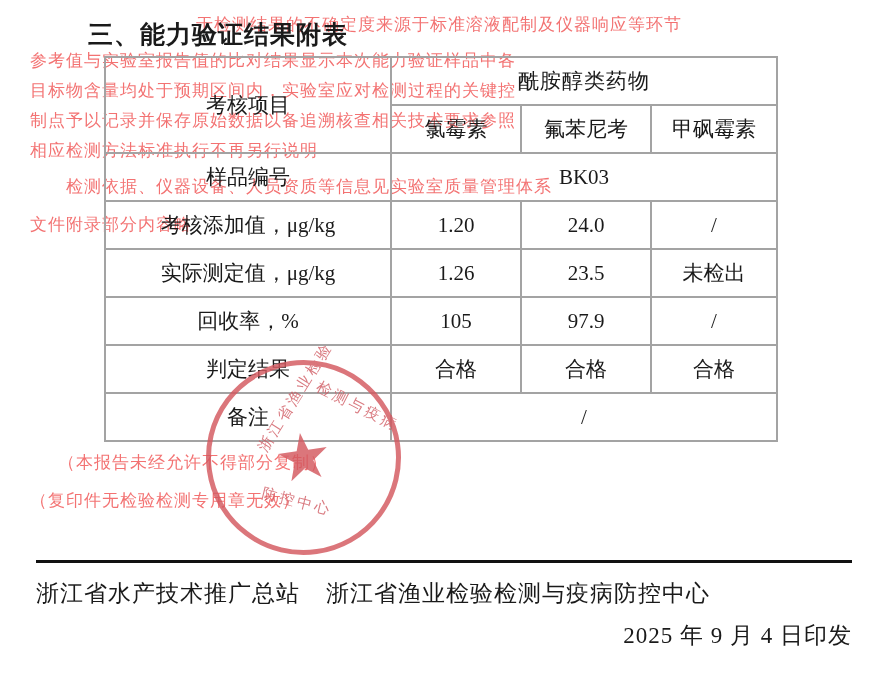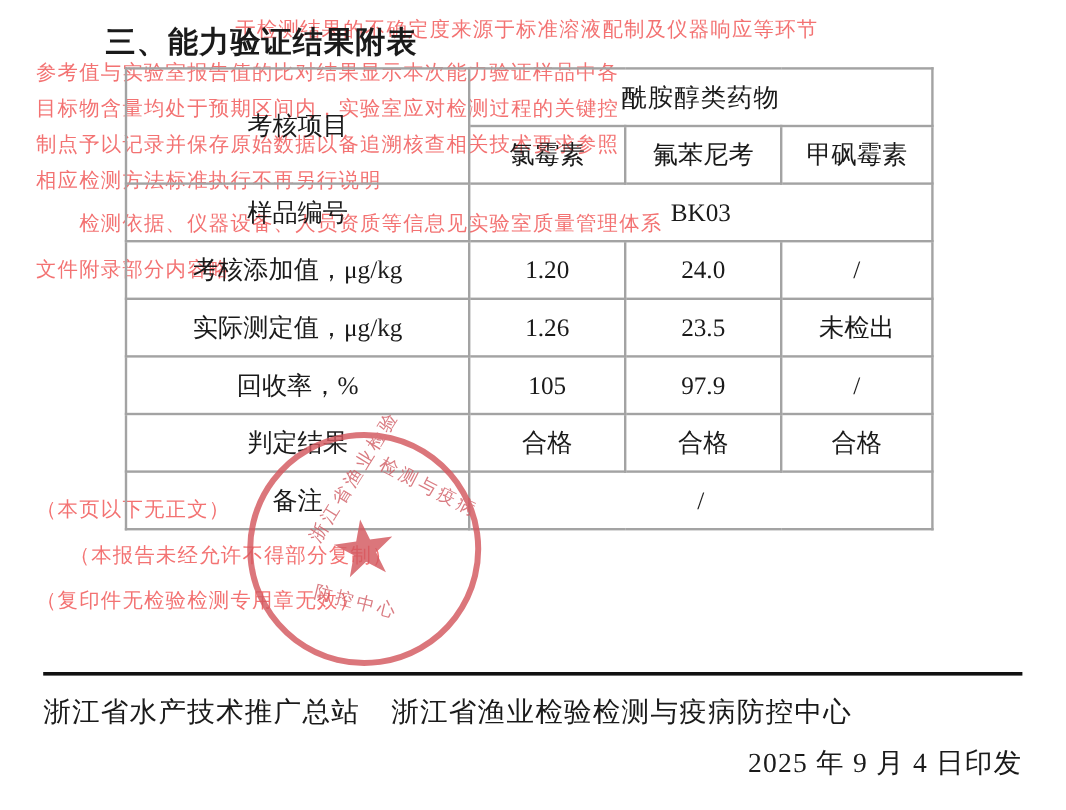--- a/index.html
+++ b/index.html
@@ -155,21 +155,20 @@
 <body>
 
 <div class="ghost-layer">
   <div class="ghost-line g1">于检测结果的不确定度来源于标准溶液配制及仪器响应等环节</div>
   <div class="ghost-line g2">参考值与实验室报告值的比对结果显示本次能力验证样品中各</div>
   <div class="ghost-line g3">目标物含量均处于预期区间内，实验室应对检测过程的关键控</div>
   <div class="ghost-line g4">制点予以记录并保存原始数据以备追溯核查相关技术要求参照</div>
   <div class="ghost-line g5">相应检测方法标准执行不再另行说明</div>
   <div class="ghost-line g6">检测依据、仪器设备、人员资质等信息见实验室质量管理体系</div>
   <div class="ghost-line g7">文件附录部分内容略</div>
-  <div class="ghost-line g8">（本页以下无正文）</div>
   <div class="ghost-line g9">（本报告未经允许不得部分复制）</div>
   <div class="ghost-line g10">（复印件无检验检测专用章无效）</div>
 </div>
 
 <div class="heading">三、能力验证结果附表</div>
 
 <table class="result">
   <colgroup>
     <col class="col-item">
       <col class="col-a">

